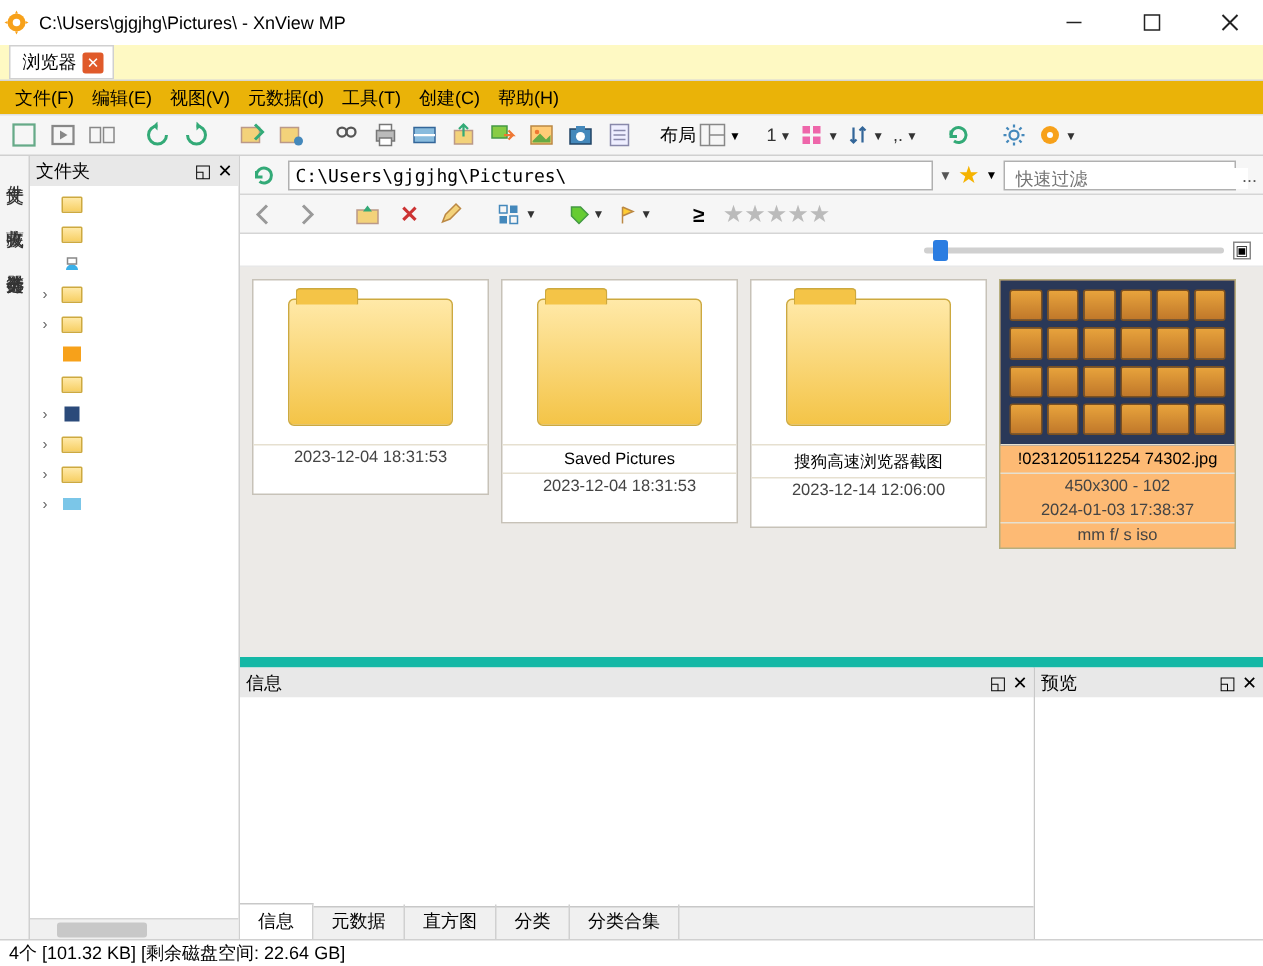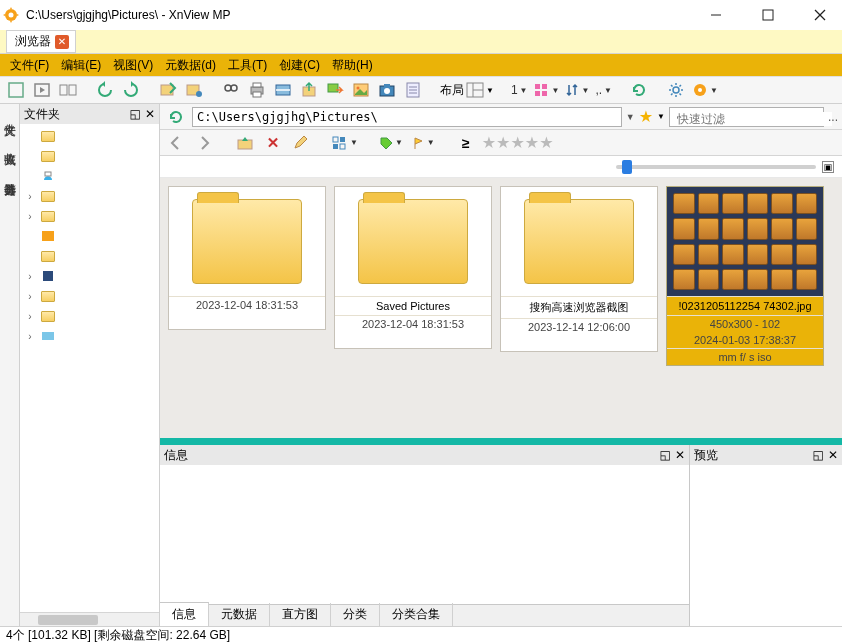--- a/index.html
+++ b/index.html
@@ -59,21 +59,21 @@
 .star-row span { color: #bbb; font-size: 16px; }
 
 .zoom-row { height: 22px; background: #fff; border-bottom: 1px solid #e8e8e8; display: flex; align-items: center; justify-content: flex-end; padding: 0 8px; gap: 6px; }
 .zoom-track { width: 200px; height: 4px; background: #d0d0d0; position: relative; border-radius: 2px; }
 .zoom-thumb { position: absolute; left: 6px; top: -5px; width: 10px; height: 14px; background: #2b7de1; border-radius: 2px; }
 .zoom-end { width: 12px; height: 12px; border: 1px solid #888; display: flex; align-items: center; justify-content: center; font-size: 9px; }
 
 
 .thumbs { flex: 1; background: #eceae7; padding: 8px; display: flex; gap: 8px; align-items: flex-start; overflow: auto; }
 .thumb-item { width: 158px; background: #fff; border: 1px solid #c7c2b8; display: flex; flex-direction: column; align-items: center; }
-.thumb-item.selected { background: #eab308; border-color: #b6ae7e; }
+.thumb-item.selected { background: #fdba74; border-color: #b6ae7e; }
 .thumb-img { height: 110px; width: 100%; display: flex; align-items: center; justify-content: center; border-bottom: 1px solid #e6e0d0; }
 .folder-large { width: 110px; height: 85px; background: linear-gradient(#ffe9a8,#f4c447); border: 1px solid #cda93f; border-radius: 4px; position: relative; }
 .folder-large::before { content: ""; position: absolute; top: -8px; left: 4px; width: 40px; height: 10px; background: #f4c447; border: 1px solid #cda93f; border-bottom: none; border-radius: 3px 3px 0 0; }
 .thumb-img.photo { background: #2a3858; position: relative; overflow: hidden; }
 .photo-rows { position: absolute; inset: 6px; display: flex; flex-direction: column; gap: 4px; }
 .photo-row { flex: 1; display: flex; gap: 3px; }
 .photo-cell { flex: 1; background: linear-gradient(#e8a33c,#c0782a); border: 1px solid #7b5020; border-radius: 2px; }
 .thumb-name { width: 100%; text-align: center; padding: 3px 2px; font-size: 11px; border-bottom: 1px solid #e6e0d0; white-space: nowrap; overflow: hidden; }
 .thumb-meta { width: 100%; text-align: center; padding: 2px; font-size: 11px; color: #444; }
 

